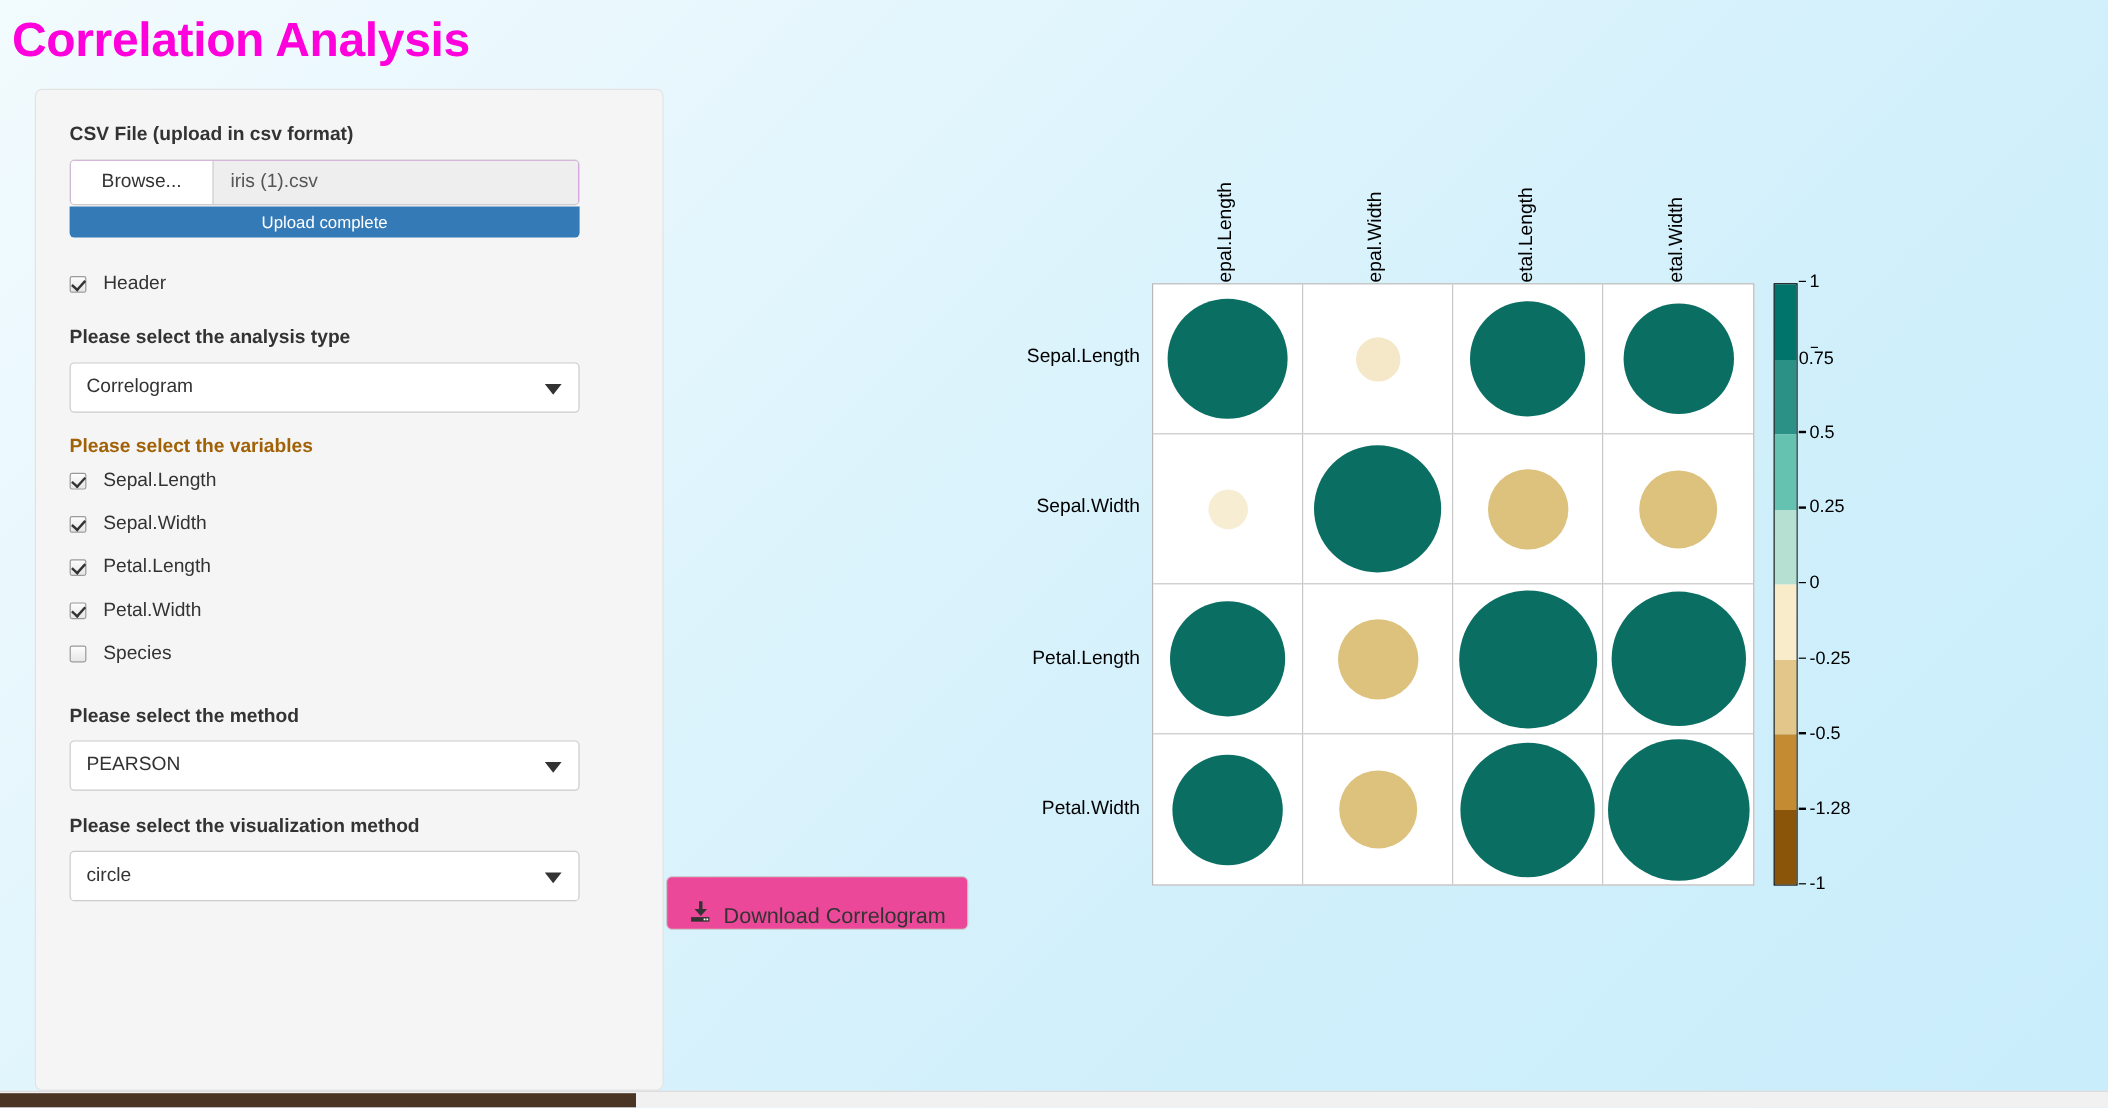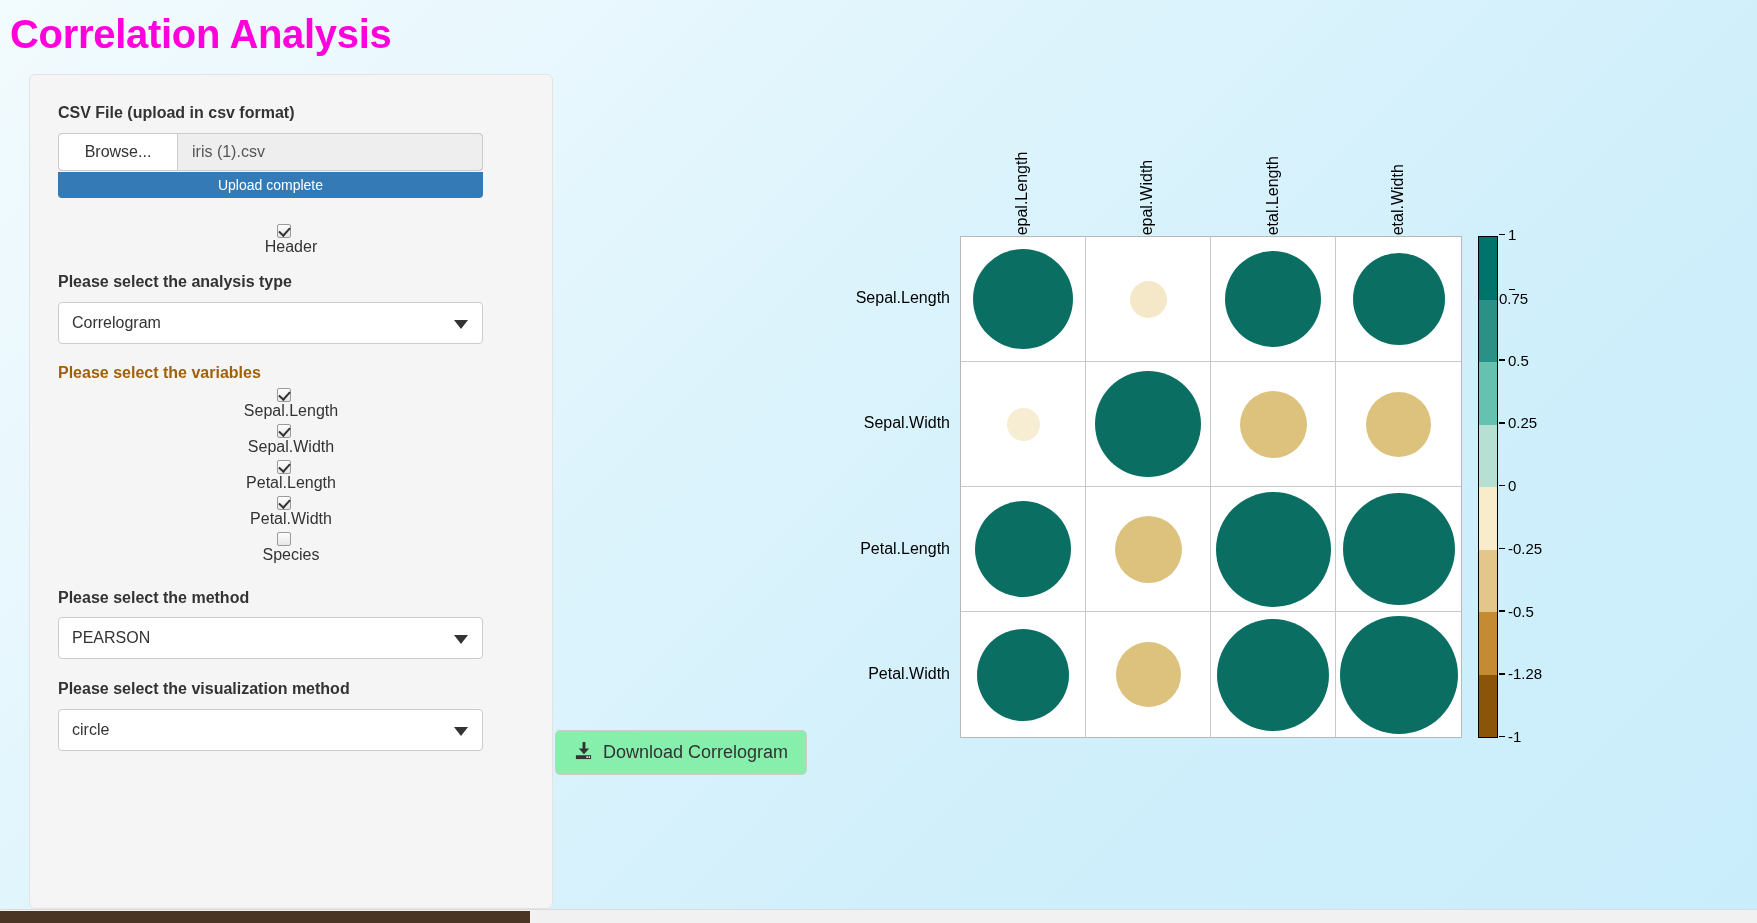--- a/index.html
+++ b/index.html
@@ -94,21 +94,20 @@
     justify-content: center;
     margin-top: 1px;
   }
 
   
   .check-row {
     display: flex;
     align-items: center;
     height: 27px;
     margin: 0 0 9px 0;
-    flex-direction: column;
   }
   .cb {
     width: 14px; height: 14px;
     border: 1px solid #9a9a9a;
     border-radius: 2px;
     background: linear-gradient(180deg,#fdfdfd 0%, #e6e6e6 100%);
     margin-right: 14px;
     position: relative;
     flex: 0 0 auto;
     cursor: pointer;
@@ -233,25 +232,25 @@
     color: #000;
   }
 
   
   #download-btn {
     position: absolute;
     left: 35px;   
     top: 730px;
     height: 45px;
     padding: 0 18px;
-    background: #86efac;
+    background: #ec4899;
     border: 1px solid #ccc;
     border-radius: 5px;
     display: flex;
-    align-items: center;
+    align-items: flex-end;
     gap: 10px;
     font-size: 18px;
     color: #333;
     cursor: pointer;
   }
   #download-btn svg { flex: 0 0 auto; }
 
   
   #h-scrollbar {
     position: absolute;

